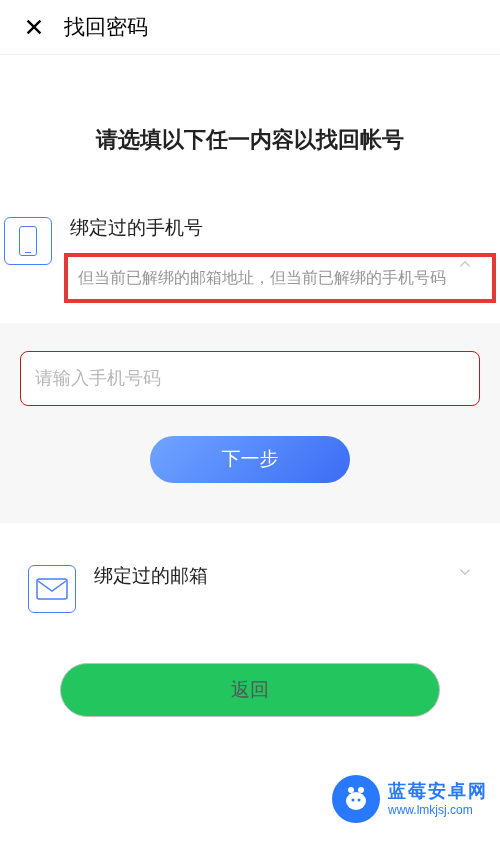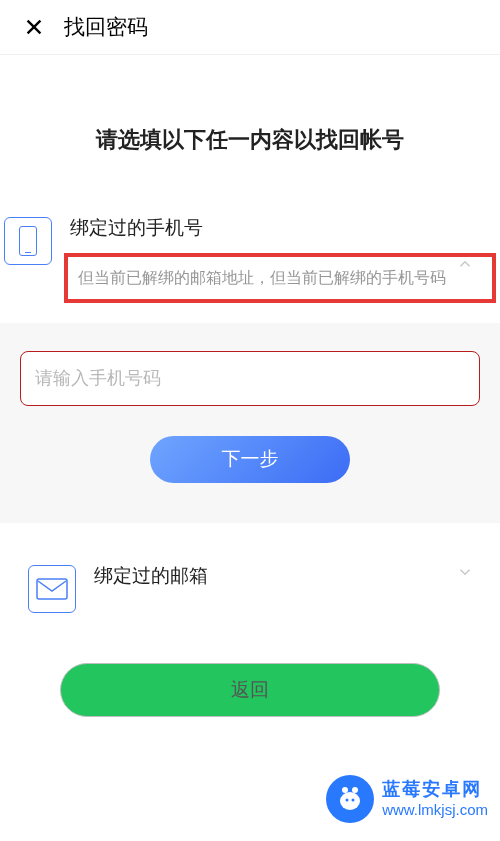--- a/index.html
+++ b/index.html
@@ -189,21 +189,21 @@
       flex-direction: column;
       line-height: 1.2;
     }
     .wm-text-top {
       font-size: 18px;
       color: #2979ff;
       font-weight: bold;
       letter-spacing: 2px;
     }
     .wm-text-bottom {
-      font-size: 15px;
+      font-size: 12px;
       color: #2979ff;
     }
   </style>
 </head>
 <body>
 
 <div class="header">
   <div class="close-icon">
     <svg viewBox="0 0 24 24" fill="none" stroke="#000" stroke-width="2.5">
       <line x1="5" y1="5" x2="19" y2="19"></line>

